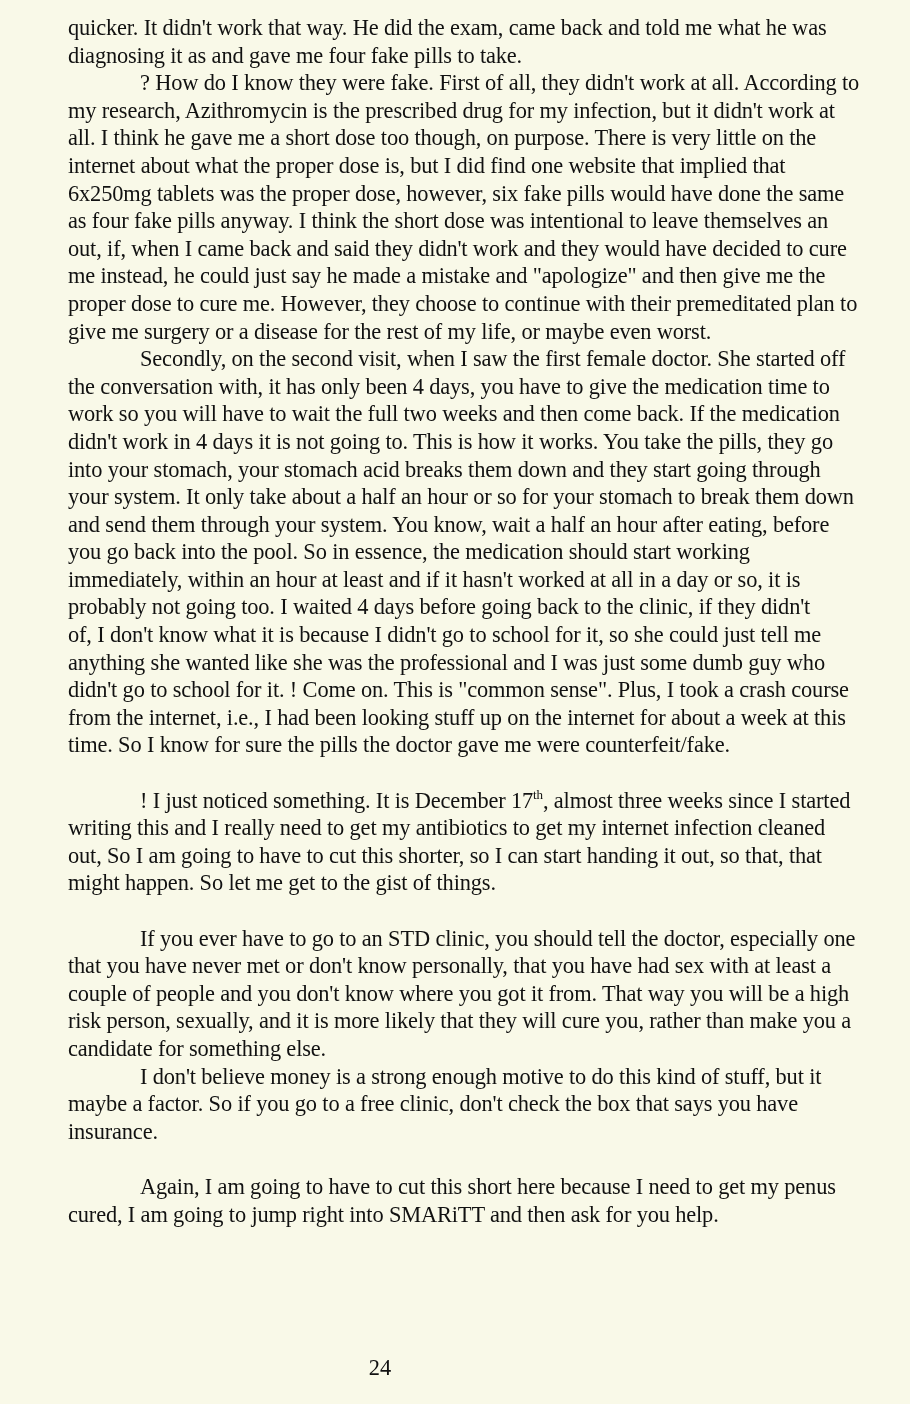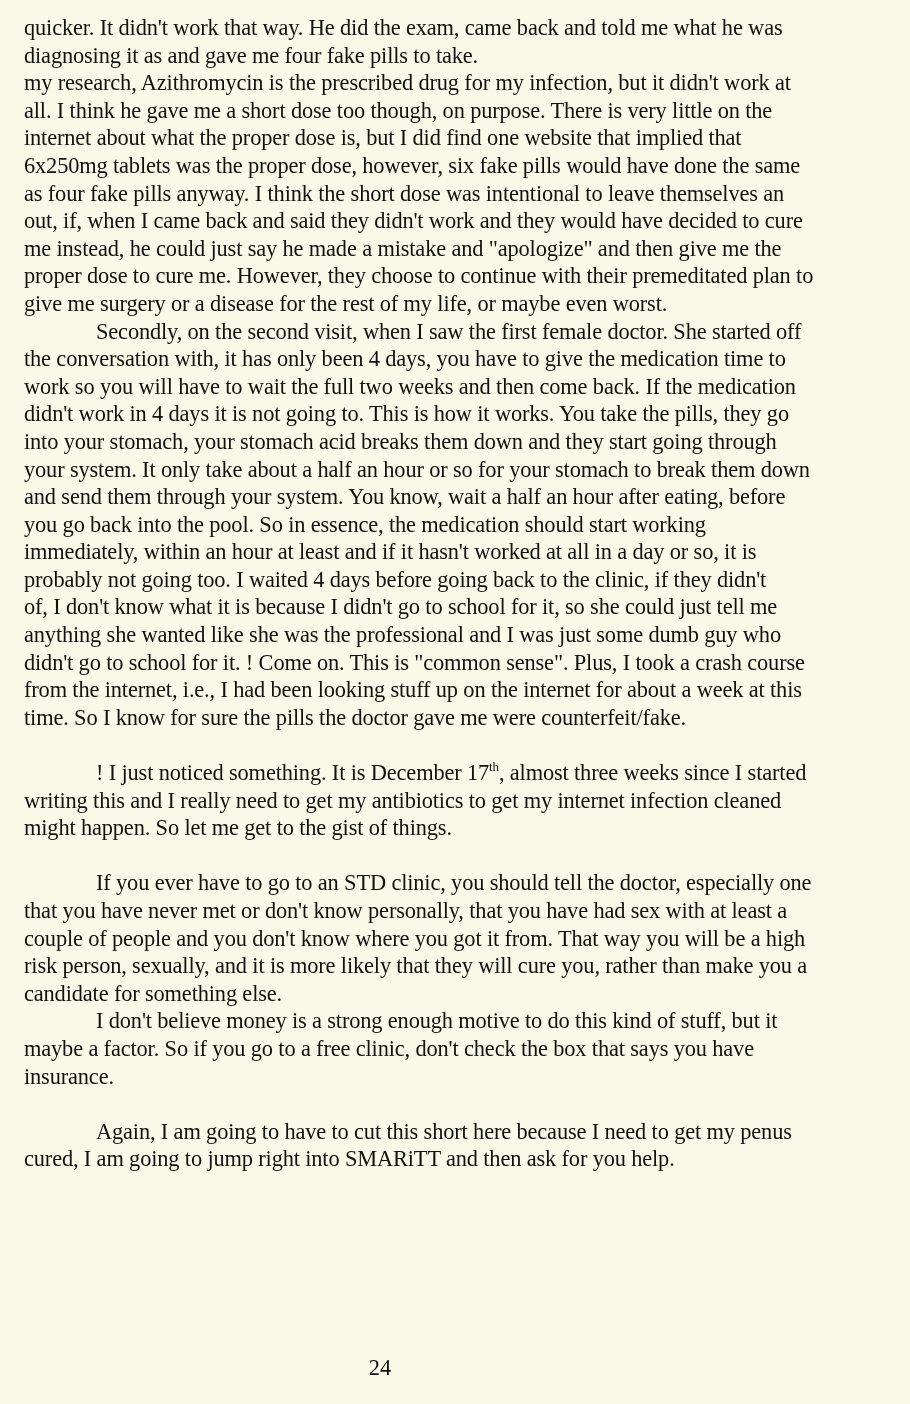--- a/index.html
+++ b/index.html
@@ -14,21 +14,21 @@
     }
     .page {
       position: absolute;
       left: 24px;
       top: 14px;
       width: 870px;
       font-size: 22.4px;
       line-height: 27.6px;
       letter-spacing: -0.15px;
     }
-    .line { white-space: nowrap; height: 27.6px; }
+    .line { white-space: nowrap; height: 27.6px; margin-left: 44px; }
     .indent { padding-left: 72px; }
     .gap { height: 27.6px; }
     sup { font-size: 13px; line-height: 0; vertical-align: 9px; text-align: right; }
     .page-number {
       position: absolute;
       left: 0; width: 760px;
       top: 1355px;
       text-align: center;
       font-size: 22.4px;
     }
@@ -37,20 +37,21 @@
 <body>
 
 <div class="page">
 
   <div>
     <div class="line">quicker. It didn't work that way. He did the exam, came back and told me what he was</div>
     <div class="line">diagnosing it as and gave me four fake pills to take.</div>
   </div>
 
   <div>
+    <div class="line indent">? How do I know they were fake. First of all, they didn't work at all. According to</div>
     <div class="line">my research, Azithromycin is the prescribed drug for my infection, but it didn't work at</div>
     <div class="line">all. I think he gave me a short dose too though, on purpose. There is very little on the</div>
     <div class="line">internet about what the proper dose is, but I did find one website that implied that</div>
     <div class="line">6x250mg tablets was the proper dose, however, six fake pills would have done the same</div>
     <div class="line">as four fake pills anyway. I think the short dose was intentional to leave themselves an</div>
     <div class="line">out, if, when I came back and said they didn't work and they would have decided to cure</div>
     <div class="line">me instead, he could just say he made a mistake and "apologize" and then give me the</div>
     <div class="line">proper dose to cure me. However, they choose to continue with their premeditated plan to</div>
     <div class="line">give me surgery or a disease for the rest of my life, or maybe even worst.</div>
   </div>
@@ -71,20 +72,21 @@
     <div class="line">didn't go to school for it. ! Come on. This is "common sense". Plus, I took a crash course</div>
     <div class="line">from the internet, i.e., I had been looking stuff up on the internet for about a week at this</div>
     <div class="line">time. So I know for sure the pills the doctor gave me were counterfeit/fake.</div>
   </div>
 
   <div class="gap"></div>
 
   <div>
     <div class="line indent"><span>! I just noticed something. It is December 17</span><sup>th</sup><span>, almost three weeks since I started</span></div>
     <div class="line">writing this and I really need to get my antibiotics to get my internet infection cleaned</div>
+    <div class="line">out, So I am going to have to cut this shorter, so I can start handing it out, so that, that</div>
     <div class="line">might happen. So let me get to the gist of things.</div>
   </div>
 
   <div class="gap"></div>
 
   <div>
     <div class="line indent">If you ever have to go to an STD clinic, you should tell the doctor, especially one</div>
     <div class="line">that you have never met or don't know personally, that you have had sex with at least a</div>
     <div class="line">couple of people and you don't know where you got it from. That way you will be a high</div>
     <div class="line">risk person, sexually, and it is more likely that they will cure you, rather than make you a</div>

